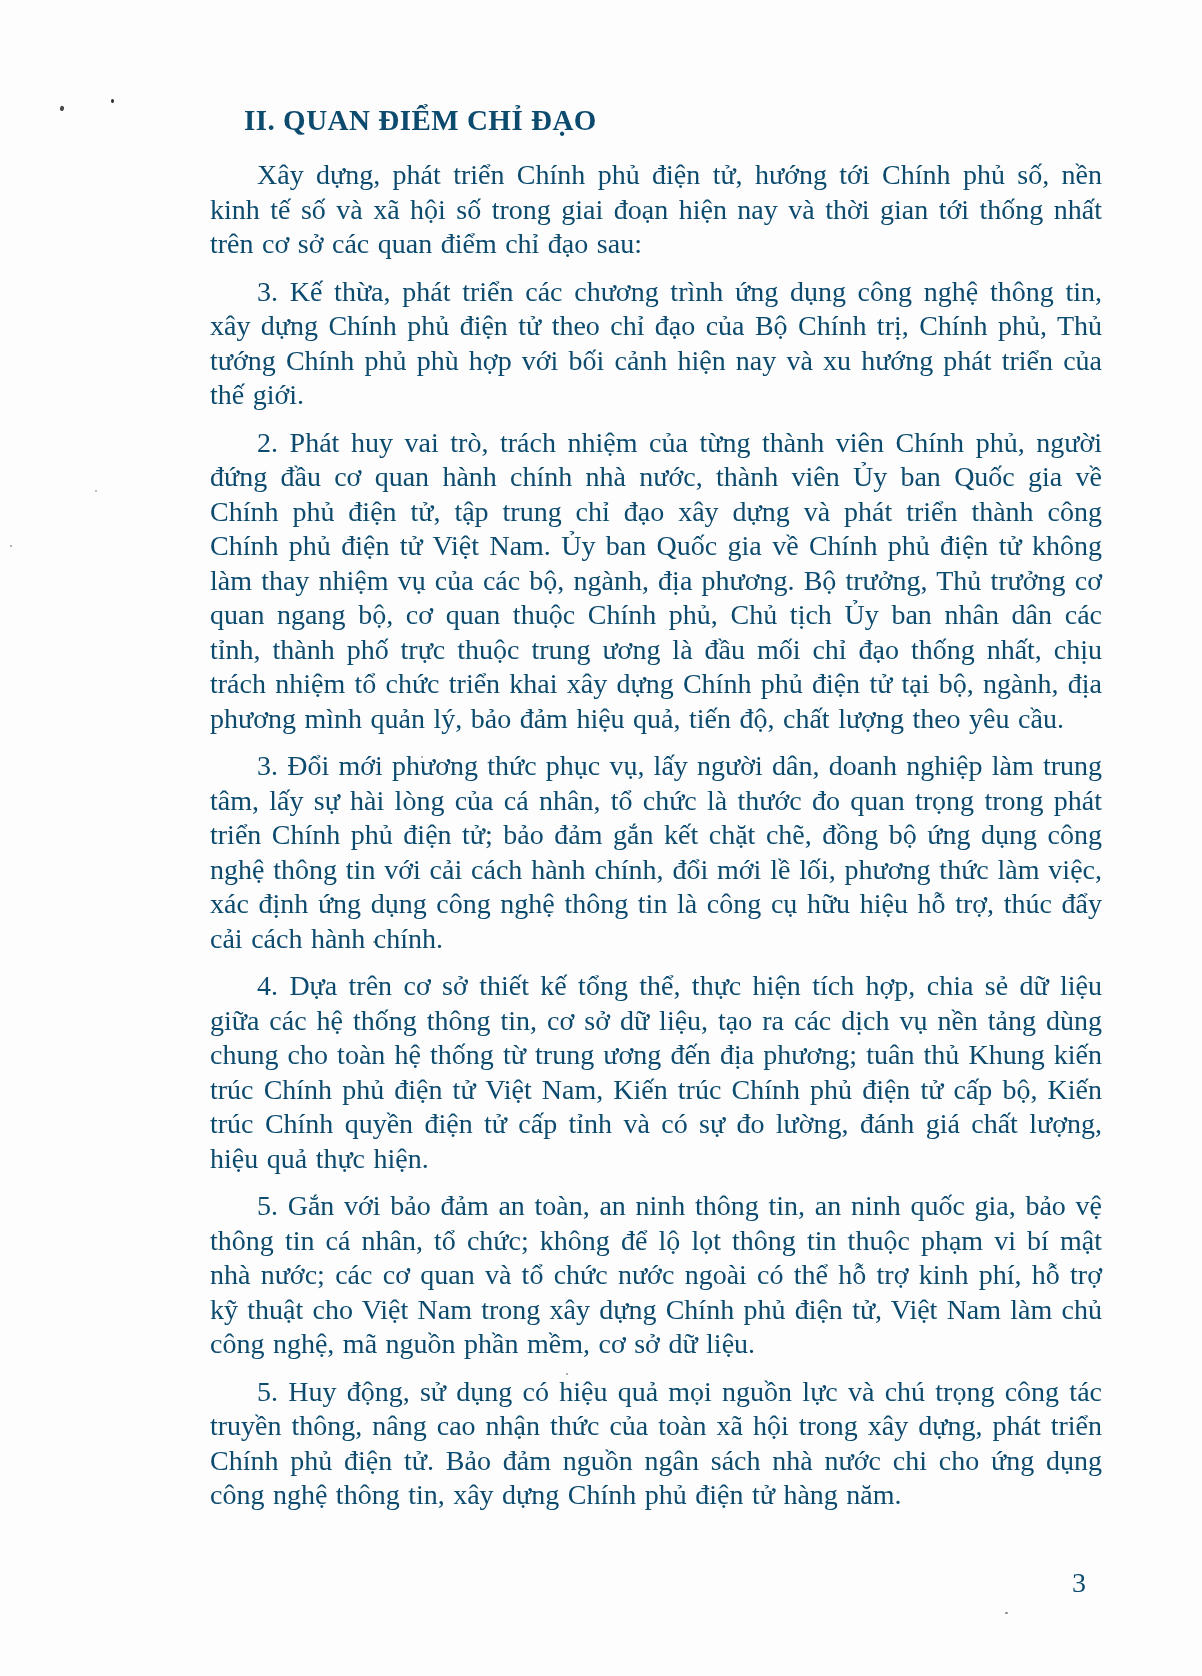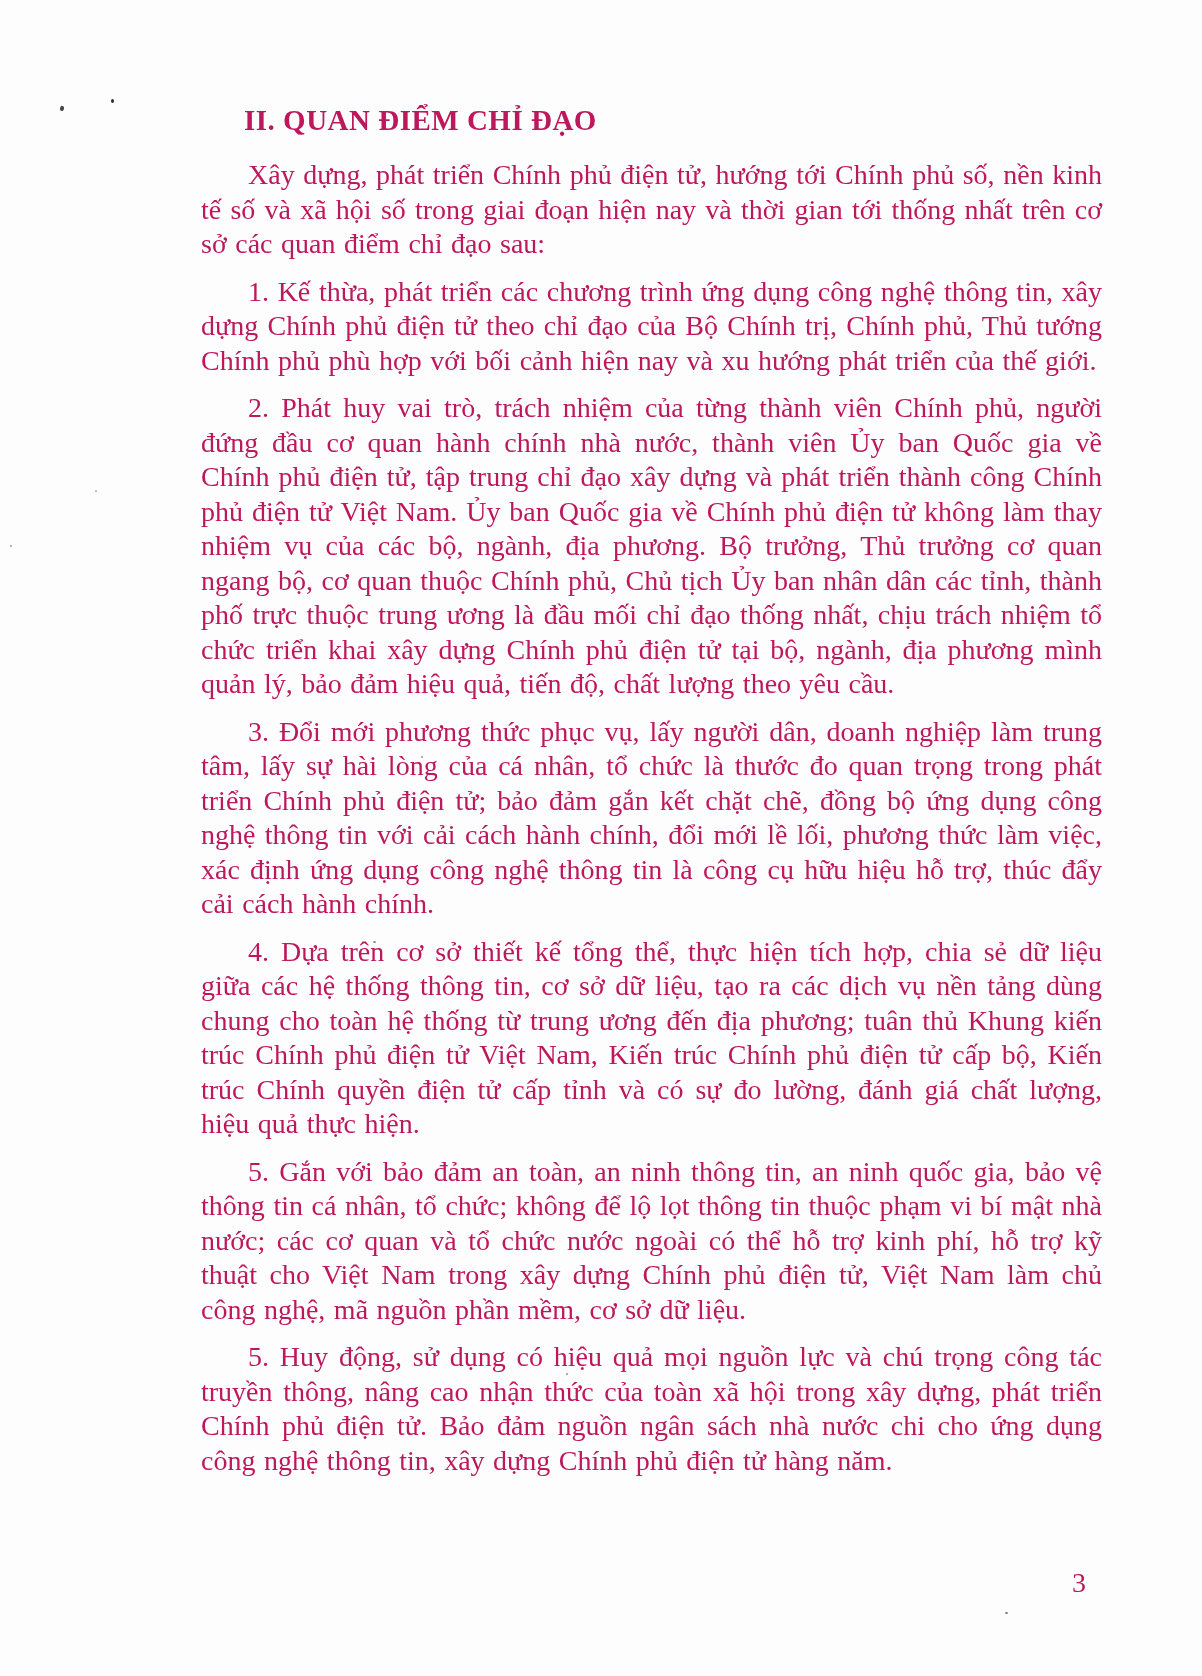--- a/index.html
+++ b/index.html
@@ -7,21 +7,21 @@
     padding: 0;
     background: #ffffff;
   }
   .page {
     position: relative;
     width: 1202px;
     height: 1676px;
     background: #fdfdfd;
     overflow: hidden;
     font-family: "Liberation Serif", "DejaVu Serif", serif;
-    color: #be185d;
+    color: #0c4a6e;
   }
   .content {
     position: absolute;
     left: 197px;
     top: 103px;
     width: 905px;
   }
   .heading {
     font-size: 29px;
     font-weight: bold;
@@ -31,21 +31,21 @@
     line-height: 35px;
     white-space: nowrap;
   }
   .para {
     font-size: 28px;
     line-height: 34.5px;
     text-align: justify;
     text-align-last: left;
     text-indent: 47px;
     word-spacing: 1.5px;
-    margin: 0 0 13px 4px;
+    margin: 0 0 13px 13px;
   }
   .page-number {
     position: absolute;
     left: 1072px;
     top: 1566px;
     font-size: 28px;
     line-height: 34px;
   }
   .speck {
     position: absolute;
@@ -72,21 +72,21 @@
   <span class="speck s5"></span>
   <span class="speck s6"></span>
   <span class="speck s7"></span>
   <span class="speck s8"></span>
 
   <div class="content">
     <h2 class="heading">II. QUAN ĐIỂM CHỈ ĐẠO</h2>
 
     <p class="para">Xây dựng, phát triển Chính phủ điện tử, hướng tới Chính phủ số, nền kinh tế số và xã hội số trong giai đoạn hiện nay và thời gian tới thống nhất trên cơ sở các quan điểm chỉ đạo sau:</p>
 
-    <p class="para">1. Kế thừa, phát triển các chương trình ứng dụng công nghệ thông tin, xây dựng Chính phủ điện tử theo chỉ đạo của Bộ Chính trị, Chính phủ, Thủ tướng Chính phủ phù hợp với bối cảnh hiện nay và xu hướng phát triển của thế giới.</p>
+    <p class="para">3. Kế thừa, phát triển các chương trình ứng dụng công nghệ thông tin, xây dựng Chính phủ điện tử theo chỉ đạo của Bộ Chính trị, Chính phủ, Thủ tướng Chính phủ phù hợp với bối cảnh hiện nay và xu hướng phát triển của thế giới.</p>
 
     <p class="para">2. Phát huy vai trò, trách nhiệm của từng thành viên Chính phủ, người đứng đầu cơ quan hành chính nhà nước, thành viên Ủy ban Quốc gia về Chính phủ điện tử, tập trung chỉ đạo xây dựng và phát triển thành công Chính phủ điện tử Việt Nam. Ủy ban Quốc gia về Chính phủ điện tử không làm thay nhiệm vụ của các bộ, ngành, địa phương. Bộ trưởng, Thủ trưởng cơ quan ngang bộ, cơ quan thuộc Chính phủ, Chủ tịch Ủy ban nhân dân các tỉnh, thành phố trực thuộc trung ương là đầu mối chỉ đạo thống nhất, chịu trách nhiệm tổ chức triển khai xây dựng Chính phủ điện tử tại bộ, ngành, địa phương mình quản lý, bảo đảm hiệu quả, tiến độ, chất lượng theo yêu cầu.</p>
 
     <p class="para">3. Đổi mới phương thức phục vụ, lấy người dân, doanh nghiệp làm trung tâm, lấy sự hài lòng của cá nhân, tổ chức là thước đo quan trọng trong phát triển Chính phủ điện tử; bảo đảm gắn kết chặt chẽ, đồng bộ ứng dụng công nghệ thông tin với cải cách hành chính, đổi mới lề lối, phương thức làm việc, xác định ứng dụng công nghệ thông tin là công cụ hữu hiệu hỗ trợ, thúc đẩy cải cách hành chính.</p>
 
     <p class="para">4. Dựa trên cơ sở thiết kế tổng thể, thực hiện tích hợp, chia sẻ dữ liệu giữa các hệ thống thông tin, cơ sở dữ liệu, tạo ra các dịch vụ nền tảng dùng chung cho toàn hệ thống từ trung ương đến địa phương; tuân thủ Khung kiến trúc Chính phủ điện tử Việt Nam, Kiến trúc Chính phủ điện tử cấp bộ, Kiến trúc Chính quyền điện tử cấp tỉnh và có sự đo lường, đánh giá chất lượng, hiệu quả thực hiện.</p>
 
     <p class="para">5. Gắn với bảo đảm an toàn, an ninh thông tin, an ninh quốc gia, bảo vệ thông tin cá nhân, tổ chức; không để lộ lọt thông tin thuộc phạm vi bí mật nhà nước; các cơ quan và tổ chức nước ngoài có thể hỗ trợ kinh phí, hỗ trợ kỹ thuật cho Việt Nam trong xây dựng Chính phủ điện tử, Việt Nam làm chủ công nghệ, mã nguồn phần mềm, cơ sở dữ liệu.</p>
 
     <p class="para">5. Huy động, sử dụng có hiệu quả mọi nguồn lực và chú trọng công tác truyền thông, nâng cao nhận thức của toàn xã hội trong xây dựng, phát triển Chính phủ điện tử. Bảo đảm nguồn ngân sách nhà nước chi cho ứng dụng công nghệ thông tin, xây dựng Chính phủ điện tử hàng năm.</p>

